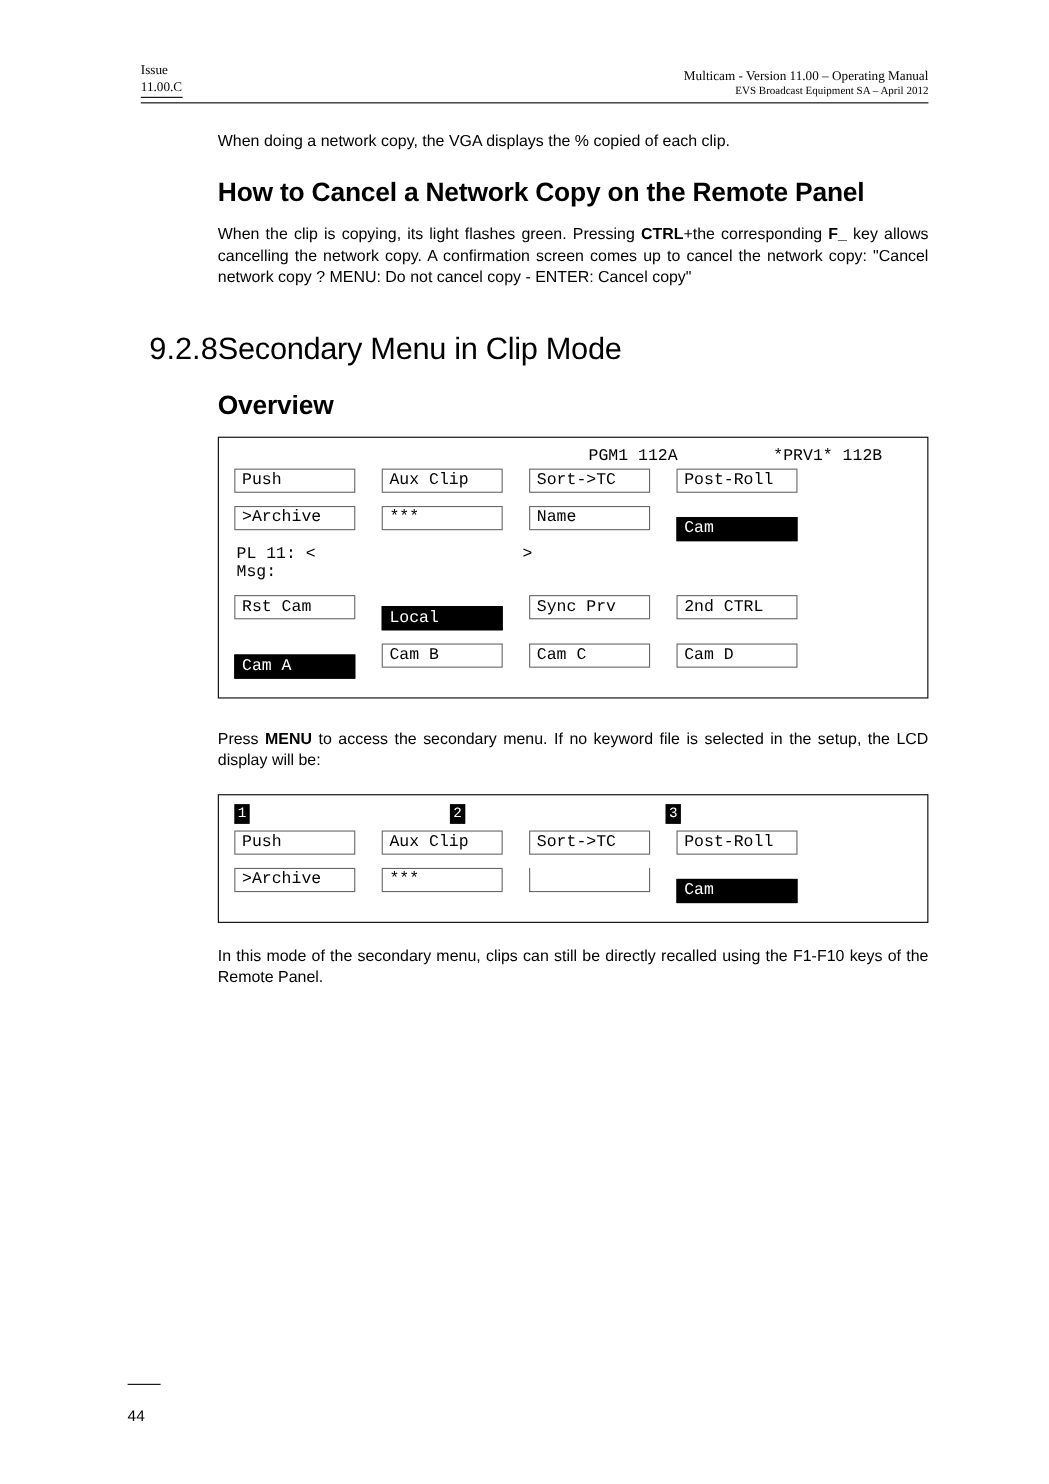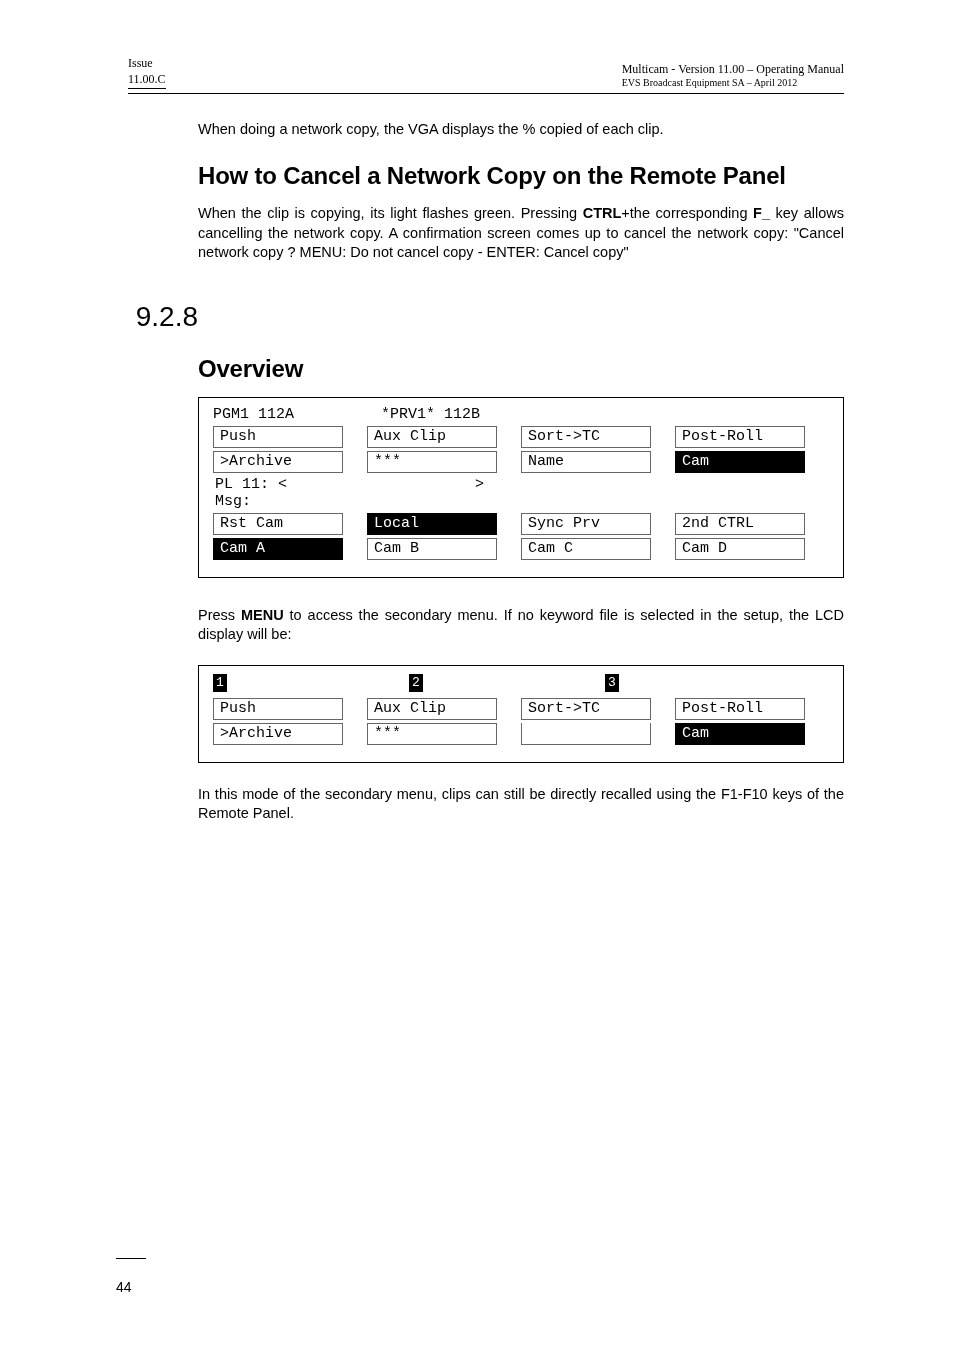--- a/index.html
+++ b/index.html
@@ -1,38 +1,38 @@
 <!DOCTYPE html>
 <html><head>
 <meta charset="utf-8">
 <style>
   * { box-sizing: border-box; margin: 0; padding: 0; }
   html, body { width: 954px; background: #fff; font-family: Arial, Helvetica, sans-serif; color: #000; }
   .page { width: 954px; min-height: 1349px; padding: 55px 110px 60px 128px; position: relative; }
   .top-row { display: flex; justify-content: space-between; align-items: flex-end; font-size: 12px; margin-bottom: 4px; font-family: Liberation Serif, serif; }
   .top-left { line-height: 1.35; }
-  .top-right { text-align: left; line-height: 1.25; }
+  .top-right { text-align: right; line-height: 1.25; }
   .top-right .line1 { font-size: 12px; }
   .top-right .line2 { font-size: 10px; }
   .top-rule { border: none; border-top: 1px solid #000; margin-bottom: 26px; }
   .content { margin-left: 70px; }
   .step { font-size: 14.5px; margin-bottom: 10px; }
   .step .num { display: inline-block; width: 22px; }
   .para { font-size: 14.5px; text-align: justify; line-height: 1.35; margin-bottom: 20px; }
   h2.section { font-size: 24px; font-weight: bold; margin: 22px 0 14px 0; letter-spacing: -0.2px; }
   .row928 { display: flex; align-items: baseline; margin: 38px 0 20px -70px; text-align: right; }
   .secnum { font-size: 28px; width: 70px; }
   h1.chapter { font-size: 28px; font-weight: normal; letter-spacing: -0.3px; }
   .lcd { border: 1px solid #000; padding: 8px 12px 14px 14px; font-family: "Courier New", Courier, monospace; font-size: 15px; margin-bottom: 28px; background: #fff; }
   .lcd-row { display: flex; align-items: center; margin: 3px 0; gap: 24px; }
-  .lcd-head { display: flex; gap: 0; margin-bottom: 2px; }
+  .lcd-head { display: flex; gap: 0; margin-bottom: 2px; justify-content: flex-end; }
   .lcd-head span:first-child { display: inline-block; width: 136px; }
   .lcd-head span:nth-child(2) { display: inline-block; width: 160px; padding-left: 32px; }
-  .cell { border: 1px solid #666; padding: 0 6px; width: 130px; height: 22px; line-height: 20px; display: inline-block; overflow: hidden; white-space: nowrap; }
-  .cell.inv { background: #000; color: #fff; border-color: #000; }
+  .cell { border: 1px solid #666; padding: 0 6px; width: 110px; height: 22px; line-height: 20px; display: inline-block; overflow: hidden; white-space: nowrap; }
+  .cell.inv { background: #000; color: #fff; border-color: #000; margin-top: 19px; }
   .lcd-text { padding-left: 2px; }
   .lcd2 { border: 1px solid #000; padding: 8px 12px 14px 14px; font-family: "Courier New", Courier, monospace; font-size: 15px; margin-bottom: 22px; background: #fff; }
   .kw-row { display: flex; gap: 40px; margin-bottom: 6px; }
   .kw { background: #000; color: #fff; width: 14px; height: 18px; line-height: 18px; text-align: center; font-size: 13px; }
   .kw-wrap { display: flex; align-items: flex-start; width: 156px; }
   .right111 { text-align: left; padding-left: 488px; margin: 18px 0 26px 0; }
   .page-num { position: absolute; left: 116px; bottom: 54px; font-size: 14px; border-top: 1px solid #000; padding-top: 20px; width: 30px; text-align: left; }
 </style>
 </head>
 <body>
@@ -57,20 +57,21 @@
     <p class="para">When doing a network copy, the VGA displays the % copied of each clip.</p>
 
     <h2 class="section">How to Cancel a Network Copy on the Remote Panel</h2>
 
     <p class="para">
       <span>When the clip is copying, its light flashes green. Pressing </span><b>CTRL</b><span>+the corresponding </span><b>F_</b><span> key allows cancelling the network copy. A confirmation screen comes up to cancel the network copy: "Cancel network copy ? MENU: Do not cancel copy - ENTER: Cancel copy"</span>
     </p>
 
     <div class="row928">
       <div class="secnum">9.2.8</div>
+      <h1 class="chapter">Secondary Menu in Clip Mode</h1>
     </div>
 
     <h2 class="section">Overview</h2>
 
 
     <div class="lcd">
       <div class="lcd-head">
         <span>PGM1 112A</span>
         <span>*PRV1* 112B</span>
       </div>

